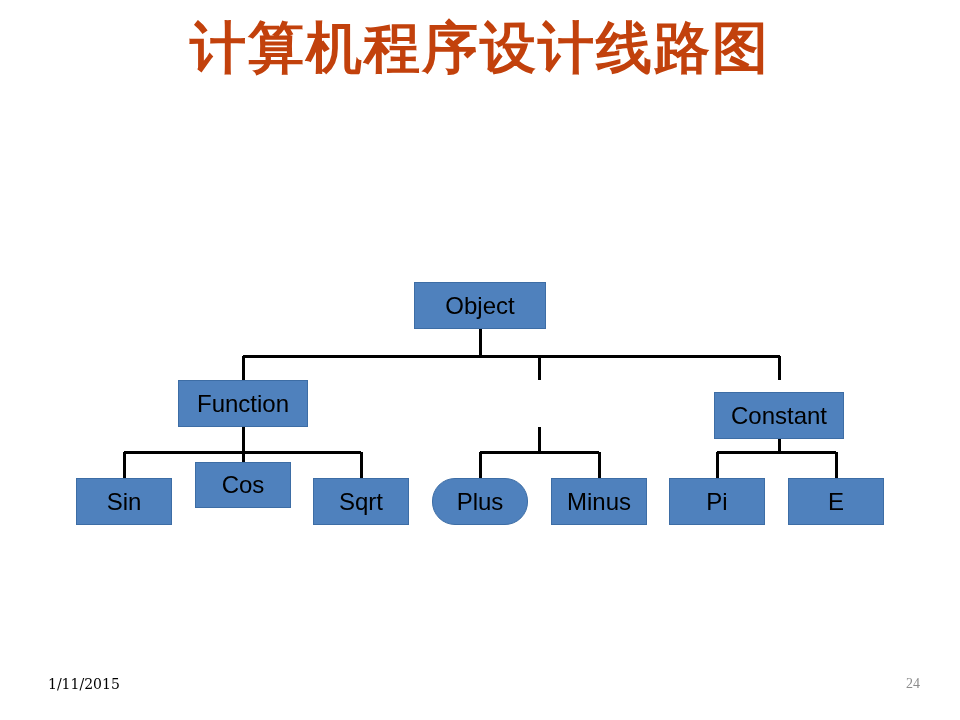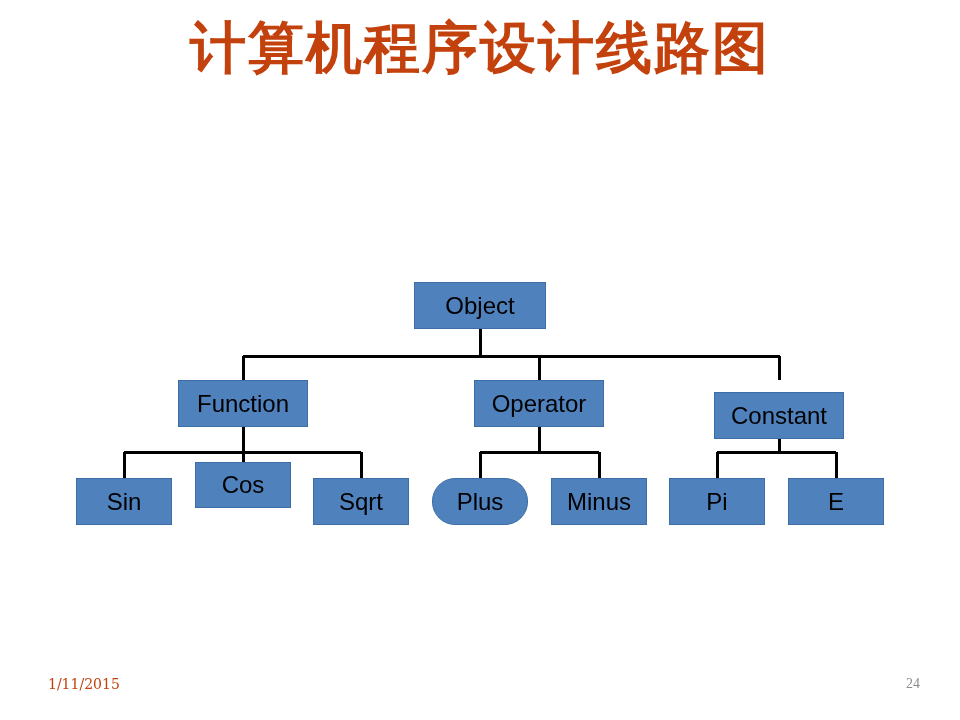--- a/index.html
+++ b/index.html
@@ -93,21 +93,21 @@
   #node-pi     { left: 669px; top: 478px; width: 96px;  height: 47px; justify-content: center; }
   #node-e      { left: 788px; top: 478px; width: 96px;  height: 47px; }
 
   
   #footer-date {
     position: absolute;
     left: 48px;
     top: 676px;
     font-family: "DejaVu Serif", "Liberation Serif", serif;
     font-size: 14px;
-    color: #c2410c;
+    color: #000000;
   }
   #footer-page {
     position: absolute;
     right: 40px;
     top: 676px;
     font-family: Liberation Serif, serif;
     font-size: 14px;
     color: #8c8c8c;
   }
 </style>
@@ -147,23 +147,20 @@
       </g>
     </svg>
 
     <div class="node" id="node-object">
       <span>Object</span>
     </div>
 
     <div class="node" id="node-function">
       <span>Function</span>
     </div>
-    <div class="node" id="node-operator">
-      <span>Operator</span>
-    </div>
     <div class="node" id="node-constant">
       <span>Constant</span>
     </div>
 
     <div class="node" id="node-sin">
       <span>Sin</span>
     </div>
     <div class="node" id="node-cos">
       <span>Cos</span>
     </div>

